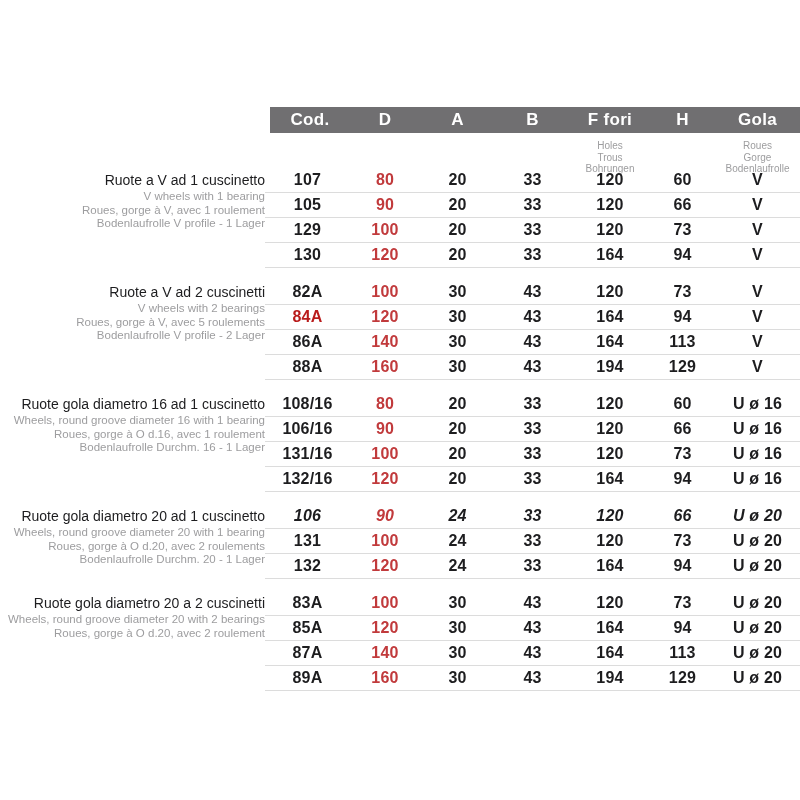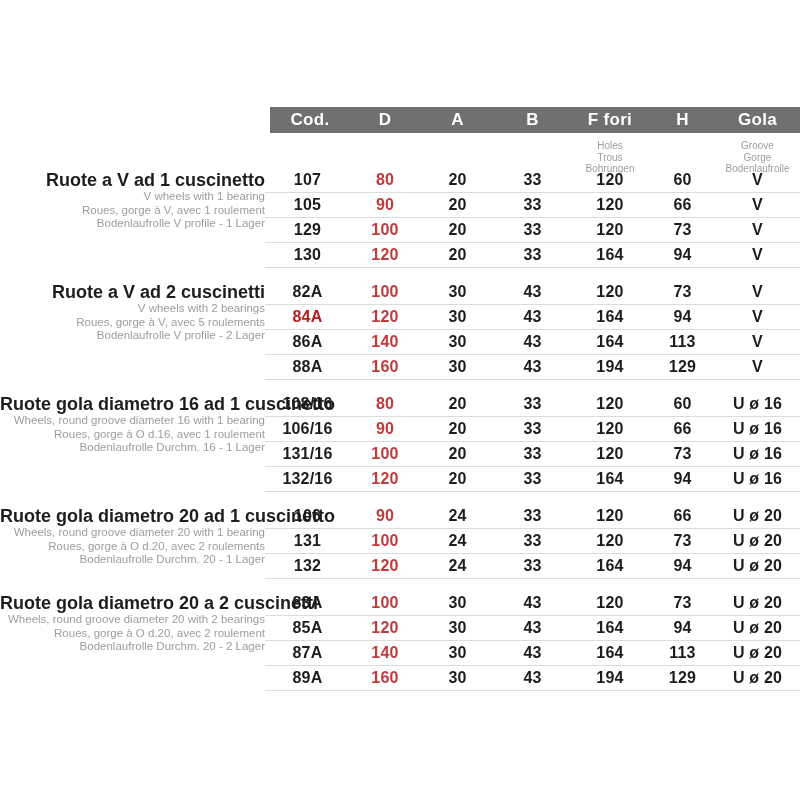--- a/index.html
+++ b/index.html
@@ -18,21 +18,21 @@
   .subhead {
     position:absolute; left:270px; top:140px; width:530px;
     display:grid; grid-template-columns:80px 70px 75px 75px 80px 65px 85px;
   }
   .subcell { text-align:center; font-size:10px; line-height:11.5px; }
 
   
   .groups { position:absolute; left:0; top:168px; width:800px; }
   .group { display:flex; margin-bottom:12px; }
   .group-labels { width:265px; text-align:right; box-sizing:border-box; padding-top:3px; }
-  .group-title { font-size:18px; font-weight:700; line-height:19px; white-space:nowrap; }
+  .group-title { font-size:14px; font-weight:400; line-height:19px; white-space:nowrap; }
   .group-sub { font-size:11.5px; line-height:13.5px; white-space:nowrap; }
   .group-rows { width:535px; }
   .trow {
     display:grid; grid-template-columns:85px 70px 75px 75px 80px 65px 85px;
     height:25px; align-items:center; box-sizing:border-box;
   }
   .cell { text-align:center; font-size:16px; font-weight:700; letter-spacing:0.2px; }
 </style>
 </head>
 <body>
@@ -54,21 +54,21 @@
     <div class="subcell" style="color: rgb(157, 157, 159);"></div>
     <div class="subcell" style="color: rgb(157, 157, 159);"></div>
     <div class="subcell" style="color: rgb(157, 157, 159);"></div>
     <div class="subcell" style="color: rgb(157, 157, 159);">
       <div>Holes</div>
       <div>Trous</div>
       <div>Bohrungen</div>
     </div>
     <div class="subcell" style="color: rgb(157, 157, 159);"></div>
     <div class="subcell" style="color: rgb(157, 157, 159);">
-      <div>Groove</div>
+      <div>Roues</div>
       <div>Gorge</div>
       <div>Bodenlaufrolle</div>
     </div>
   </div>
 
   <div class="groups">
       <div class="group">
         <div class="group-labels">
           <div class="group-title" style="color: rgb(29, 29, 31);">Ruote a V ad 1 cuscinetto</div>
           <div class="group-sub" style="color: rgb(157, 157, 159);">V wheels with 1 bearing</div>
@@ -207,21 +207,21 @@
         </div>
       </div>
       <div class="group">
         <div class="group-labels">
           <div class="group-title" style="color: rgb(29, 29, 31);">Ruote gola diametro 20 ad 1 cuscinetto</div>
           <div class="group-sub" style="color: rgb(157, 157, 159);">Wheels, round groove diameter 20 with 1 bearing</div>
           <div class="group-sub" style="color: rgb(157, 157, 159);">Roues, gorge à O d.20, avec 2 roulements</div>
           <div class="group-sub" style="color: rgb(157, 157, 159);">Bodenlaufrolle Durchm. 20 - 1 Lager</div>
         </div>
         <div class="group-rows">
-          <div class="trow" style="border-bottom: 1px solid rgb(220, 220, 220);">
+          <div class="trow" style="border-bottom: 1px solid rgb(220, 220, 220); font-style: italic;">
             <div class="cell" style="color: rgb(29, 29, 31);">106</div>
             <div class="cell" style="color: rgb(193, 58, 60);">90</div>
             <div class="cell" style="color: rgb(29, 29, 31);">24</div>
             <div class="cell" style="color: rgb(29, 29, 31);">33</div>
             <div class="cell" style="color: rgb(29, 29, 31);">120</div>
             <div class="cell" style="color: rgb(29, 29, 31);">66</div>
             <div class="cell" style="color: rgb(29, 29, 31);">U ø 20</div>
           </div>
           <div class="trow" style="border-bottom: 1px solid rgb(220, 220, 220);">
             <div class="cell" style="color: rgb(29, 29, 31);">131</div>
@@ -241,21 +241,20 @@
             <div class="cell" style="color: rgb(29, 29, 31);">94</div>
             <div class="cell" style="color: rgb(29, 29, 31);">U ø 20</div>
           </div>
         </div>
       </div>
       <div class="group">
         <div class="group-labels">
           <div class="group-title" style="color: rgb(29, 29, 31);">Ruote gola diametro 20 a 2 cuscinetti</div>
           <div class="group-sub" style="color: rgb(157, 157, 159);">Wheels, round groove diameter 20 with 2 bearings</div>
           <div class="group-sub" style="color: rgb(157, 157, 159);">Roues, gorge à O d.20, avec 2 roulement</div>
-          <div class="group-sub" style="color: rgb(157, 157, 159);">Bodenlaufrolle Durchm. 20 - 2 Lager</div>
         </div>
         <div class="group-rows">
           <div class="trow" style="border-bottom: 1px solid rgb(220, 220, 220);">
             <div class="cell" style="color: rgb(29, 29, 31);">83A</div>
             <div class="cell" style="color: rgb(193, 58, 60);">100</div>
             <div class="cell" style="color: rgb(29, 29, 31);">30</div>
             <div class="cell" style="color: rgb(29, 29, 31);">43</div>
             <div class="cell" style="color: rgb(29, 29, 31);">120</div>
             <div class="cell" style="color: rgb(29, 29, 31);">73</div>
             <div class="cell" style="color: rgb(29, 29, 31);">U ø 20</div>

